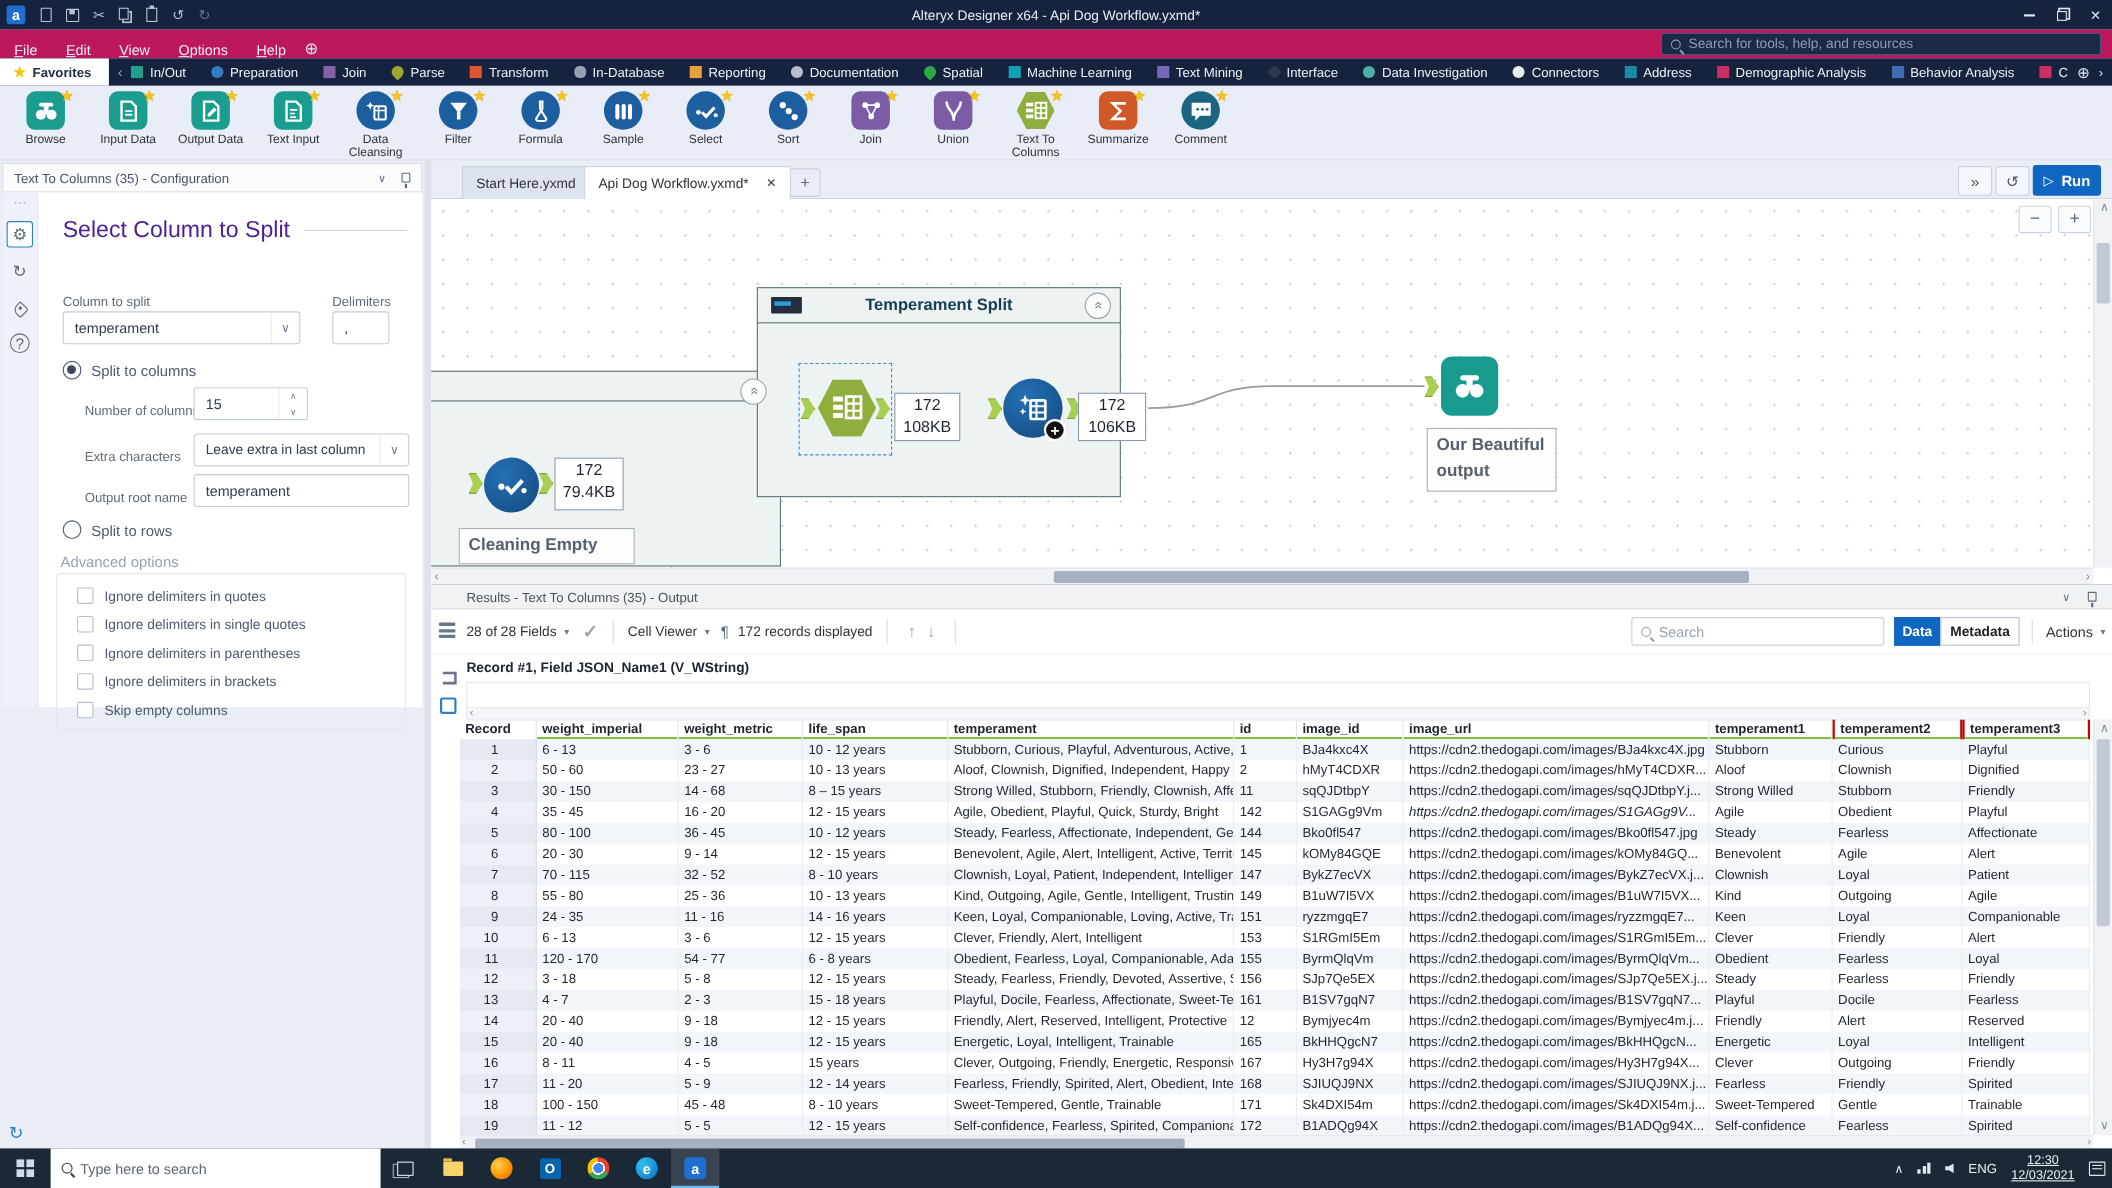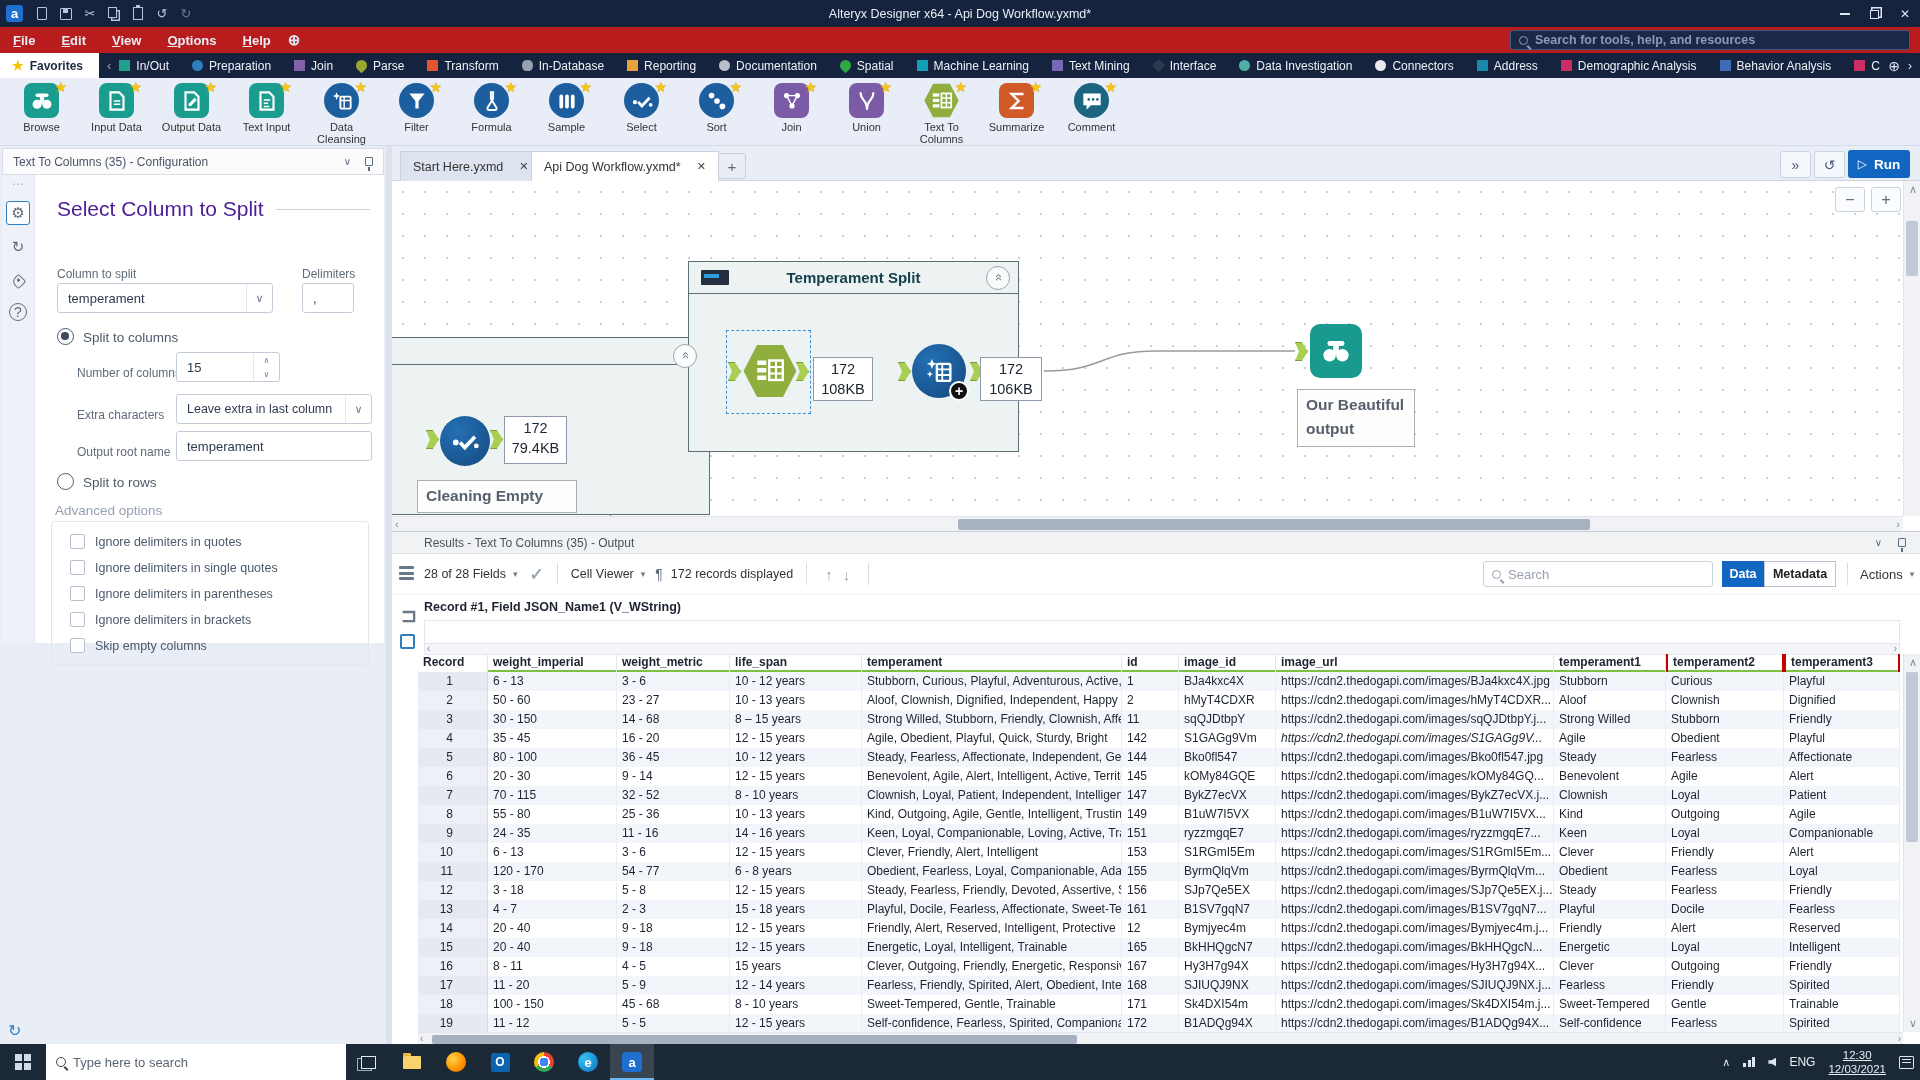--- a/index.html
+++ b/index.html
@@ -20,22 +20,22 @@
   .ico-copy{width:9px;height:11px;border:1.5px solid #b9c4d8;box-shadow:3px 3px 0 -1.5px #16233e,3px 3px 0 0 #b9c4d8;margin:-3px 3px 0 0;}
   .ico-paste{width:10px;height:13px;border:1.5px solid #b9c4d8;position:relative;}
   .ico-paste:after{content:'';position:absolute;left:1.5px;top:-3px;width:4px;height:3px;background:#b9c4d8;}
   .win-title{position:absolute;left:0;right:0;text-align:center;font-size:12.5px;color:#e8edf5;pointer-events:none;}
   .winbtns{margin-left:auto;display:flex;height:100%;}
   .winbtn{width:30px;height:100%;display:flex;align-items:center;justify-content:center;color:#dfe6f2;font-size:12px;}
   .ico-min{width:10px;height:2px;background:#dfe6f2;}
   .ico-max{width:9px;height:9px;border:1.5px solid #dfe6f2;box-shadow:2px -2px 0 -0.5px #16233e,2px -2px 0 1px #dfe6f2;margin:2px 0 0 -2px;}
 
   
-  .menubar{position:absolute;top:27px;left:0;right:0;height:26px;background:#b91c1c;
-    display:flex;align-items:center;color:#e8edf5;font-size:13px;font-weight:bold;}
+  .menubar{position:absolute;top:27px;left:0;right:0;height:26px;background:#be185d;
+    display:flex;align-items:flex-end;color:#e8edf5;font-size:13px;}
   .menu-item{padding:0 13px;cursor:default;}
   .globe{font-size:15px;color:#dfe6f2;margin-left:4px;}
   .topsearch{position:absolute;right:10px;top:3px;width:400px;height:20px;border:1px solid #415680;
     border-radius:3px;display:flex;align-items:center;color:#8b9ab8;font-size:12.5px;padding-left:8px;background:#1a2946;}
   .mag{width:9px;height:9px;border:1.5px solid #8b9ab8;border-radius:50%;position:relative;margin-right:7px;flex:none;}
   .mag:after{content:'';position:absolute;left:8px;top:8px;width:5px;height:1.5px;background:#8b9ab8;transform:rotate(45deg);transform-origin:0 0;}
 
   
   .catbar{position:absolute;top:53px;left:0;right:0;height:25px;background:#16233e;display:flex;
     align-items:stretch;color:#eef2f8;font-size:12px;overflow:hidden;}
@@ -609,21 +609,21 @@
           </div>
         </div>
     </div>
     <div class="refresh-corner">↻</div>
 
     <div class="splitter"></div>
 
     <div class="rightarea">
 
       <div class="doctabs">
-        <div class="dtab" style="left:8px;">
+        <div class="dtab" style="left:28px;">
           <span>Start Here.yxmd</span>
           <span class="x">✕</span>
         </div>
         <div class="dtab active" style="left:139px;">
           <span>Api Dog Workflow.yxmd*</span>
           <span class="x">✕</span>
         </div>
         <div class="dtab-plus" style="left:326px;">+</div>
         <div class="tabbtn" style="left:1388px;">»</div>
         <div class="tabbtn" style="left:1422px;">↺</div>
@@ -1015,21 +1015,21 @@
                 <div class="gcell" style="width: 57px;">168</div>
                 <div class="gcell" style="width: 97px;">SJIUQJ9NX</div>
                 <div class="gcell" style="width: 278px;">https://cdn2.thedogapi.com/images/SJIUQJ9NX.j...</div>
                 <div class="gcell" style="width: 112px;">Fearless</div>
                 <div class="gcell" style="width: 118px;">Friendly</div>
                 <div class="gcell" style="width: 116px;">Spirited</div>
               </div>
               <div class="grow">
                 <div class="gcell rownum" style="width: 70px;">18</div>
                 <div class="gcell" style="width: 129px;">100 - 150</div>
-                <div class="gcell" style="width: 113px;">45 - 68</div>
+                <div class="gcell" style="width: 113px;">45 - 48</div>
                 <div class="gcell" style="width: 132px;">8 - 10 years</div>
                 <div class="gcell" style="width: 260px;">Sweet-Tempered, Gentle, Trainable</div>
                 <div class="gcell" style="width: 57px;">171</div>
                 <div class="gcell" style="width: 97px;">Sk4DXI54m</div>
                 <div class="gcell" style="width: 278px;">https://cdn2.thedogapi.com/images/Sk4DXI54m.j...</div>
                 <div class="gcell" style="width: 112px;">Sweet-Tempered</div>
                 <div class="gcell" style="width: 118px;">Gentle</div>
                 <div class="gcell" style="width: 116px;">Trainable</div>
               </div>
               <div class="grow alt">

